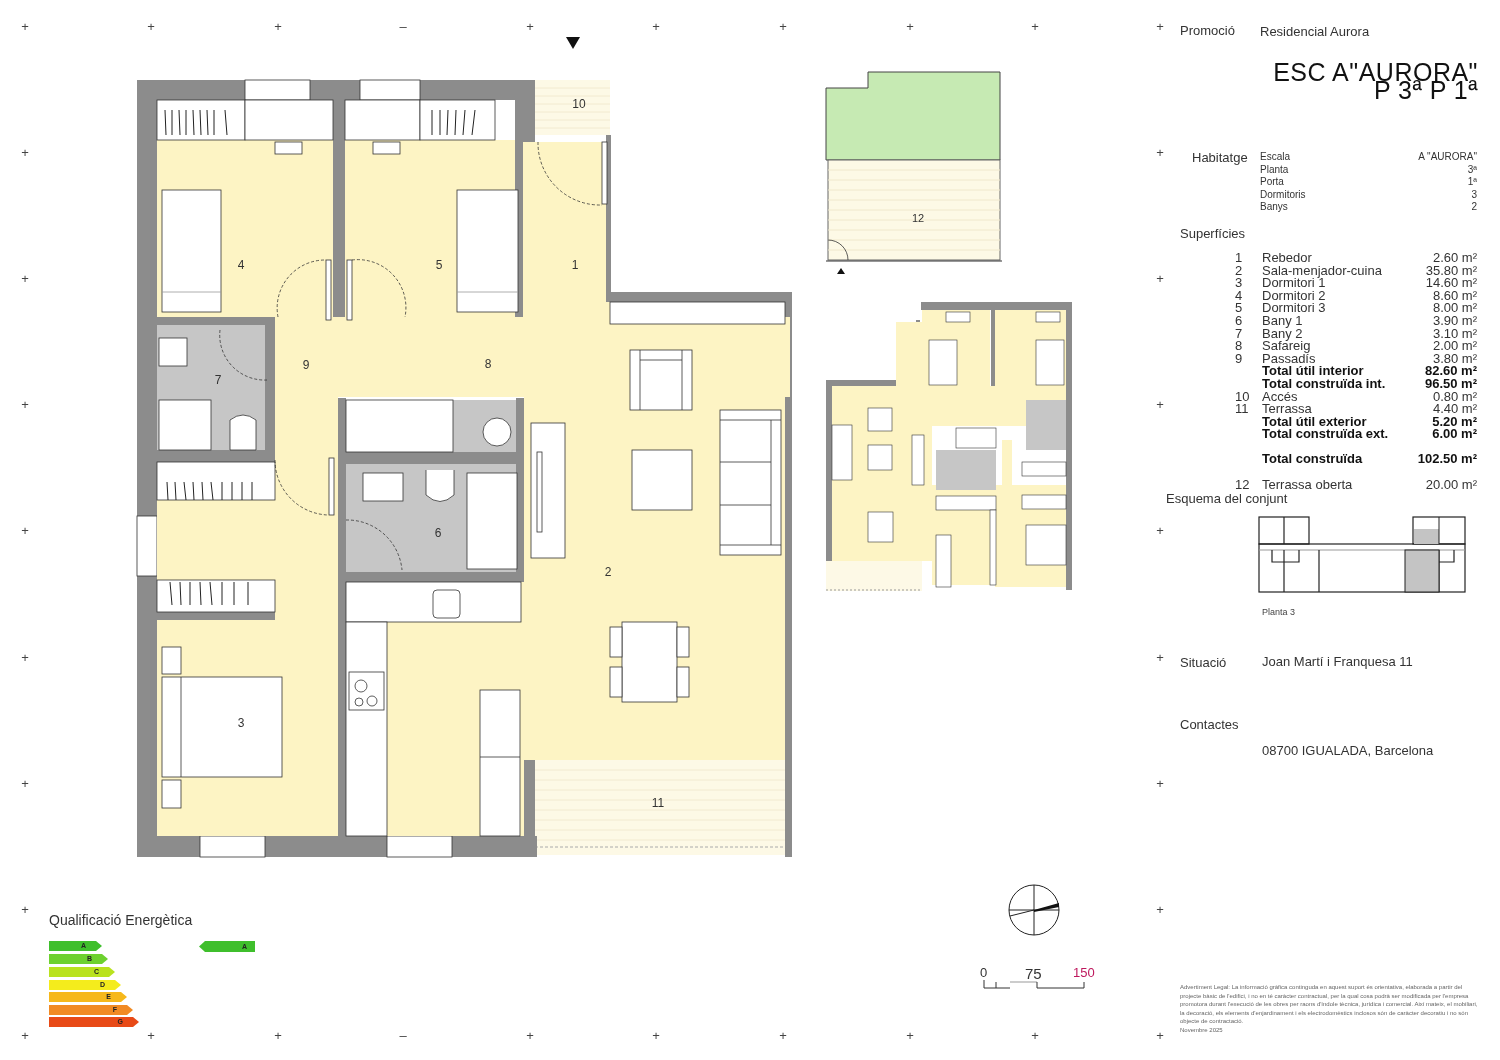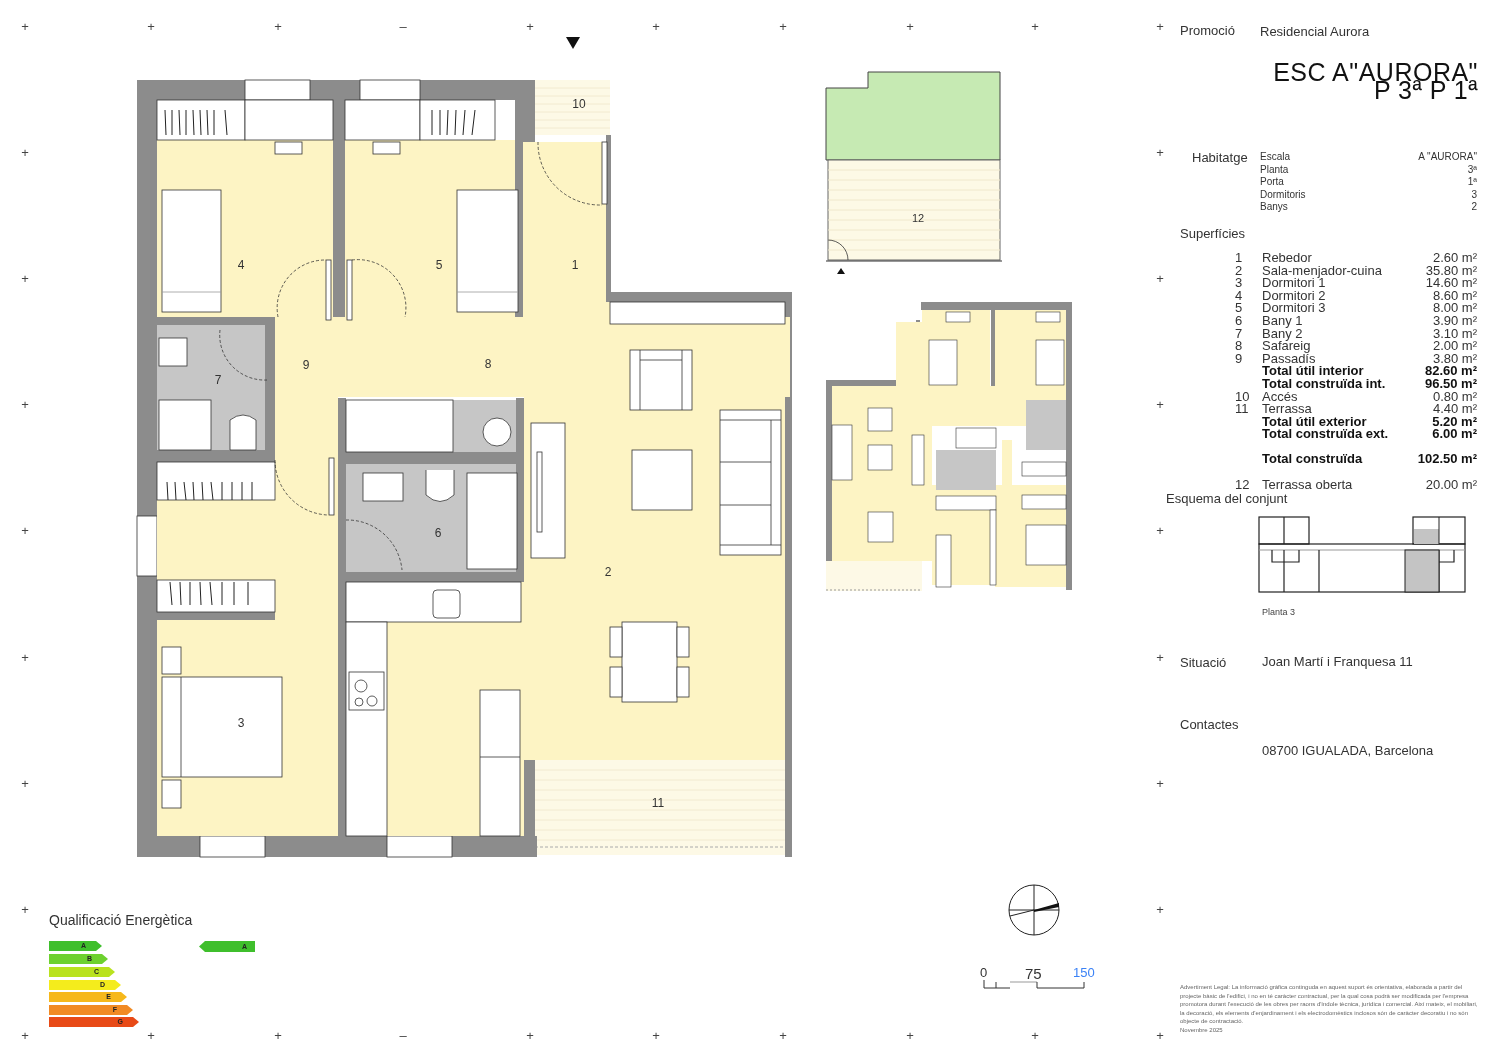--- a/index.html
+++ b/index.html
@@ -511,19 +511,19 @@
   <circle cx="28" cy="28" r="25" fill="none" stroke="#222" stroke-width="1"></circle>
   <line x1="28" y1="3" x2="28" y2="53" stroke="#222" stroke-width="1"></line>
   <line x1="3" y1="28" x2="53" y2="28" stroke="#222" stroke-width="1"></line>
   <line x1="4" y1="34" x2="28" y2="28" stroke="#222" stroke-width="1"></line>
   <polygon points="28,28 53,21 53,25 28,30" fill="#111"></polygon>
 </svg>
 
 <div>
   <span class="abs" style="left:980px;top:965px;font-size:13px;color:#333;">0</span>
   <span class="abs" style="left:1025px;top:965px;font-size:15px;color:#333;">75</span>
-  <span class="abs" style="left:1073px;top:965px;font-size:13px;color:#3b82f6;">150</span>
+  <span class="abs" style="left:1073px;top:965px;font-size:13px;color:#be185d;">150</span>
   <svg class="abs" style="left:982px;top:978px;" width="110" height="12">
     <path d="M2,2 L2,10 L14,10 M14,4 L14,10 L28,10" fill="none" stroke="#333" stroke-width="1"></path>
     <line x1="28" y1="4" x2="55" y2="4" stroke="#999" stroke-width="1"></line>
     <path d="M55,4 L55,10 L102,10 L102,4" fill="none" stroke="#333" stroke-width="1"></path>
   </svg>
 </div>
 
 </body></html>

